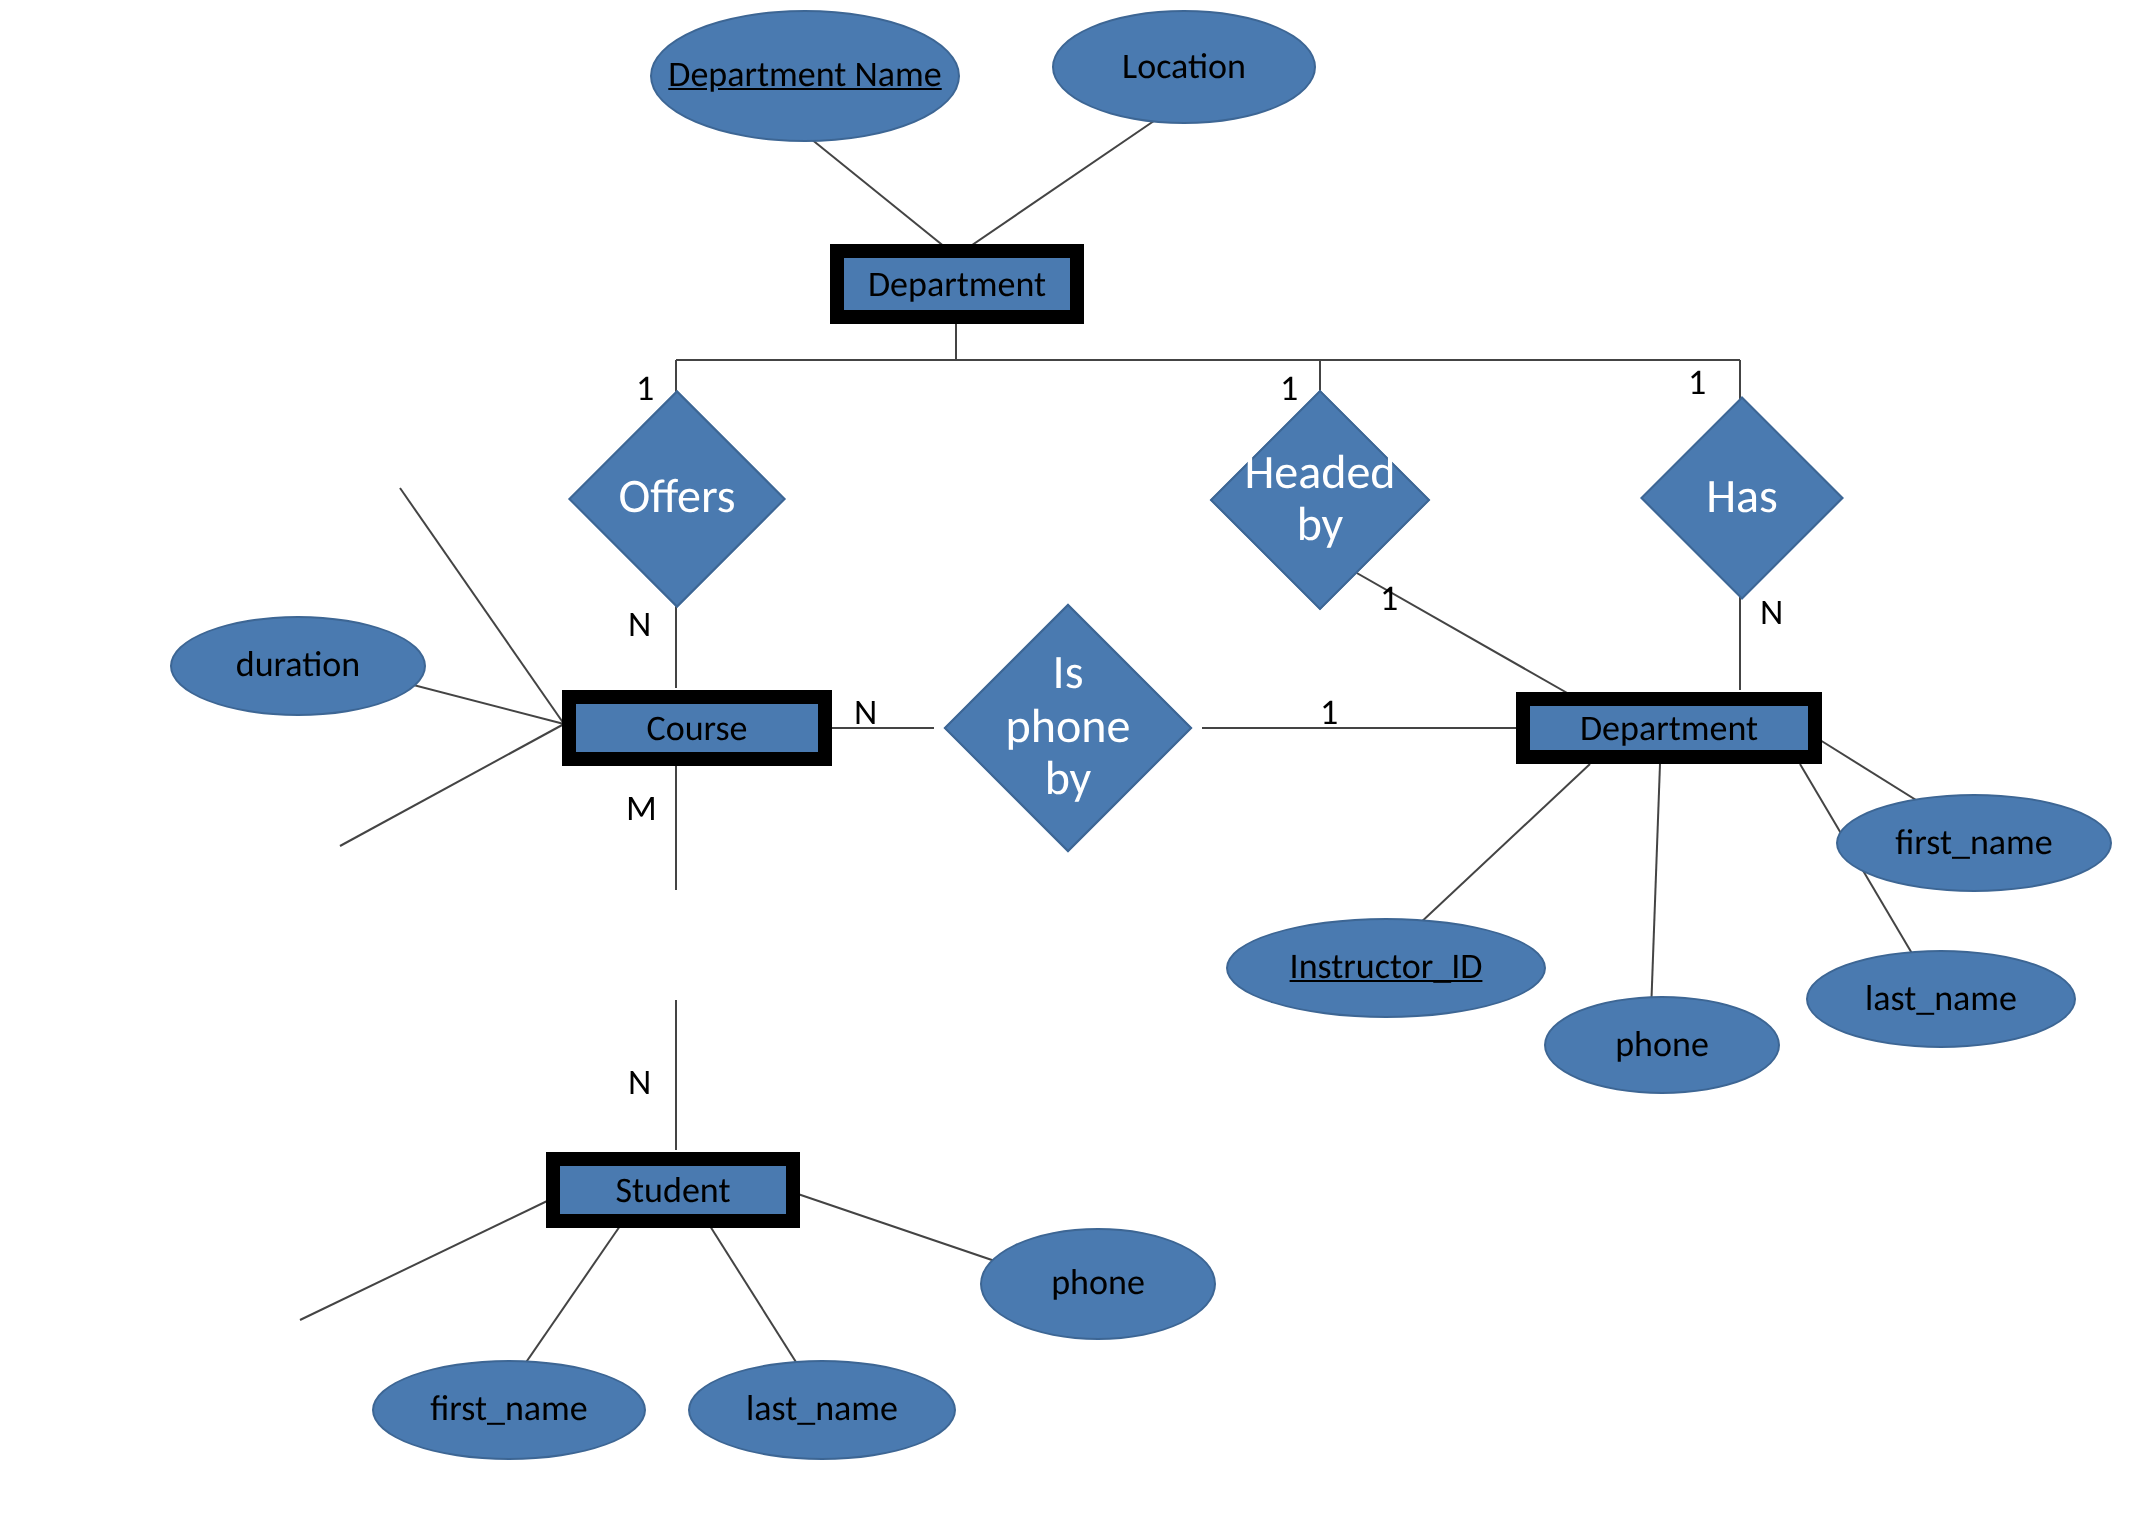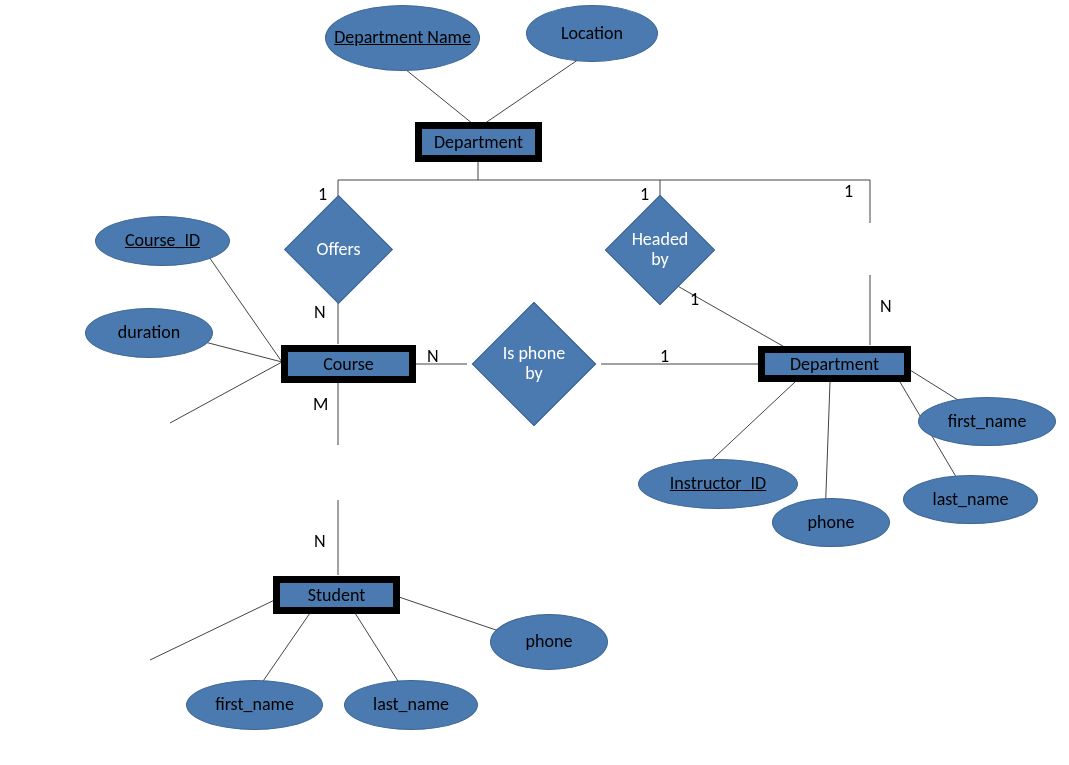--- a/index.html
+++ b/index.html
@@ -62,21 +62,21 @@
       border: 1px solid #3d6694;
       transform: rotate(45deg);
     }
     .diamond-label {
       position: absolute;
       inset: 0;
       display: flex;
       align-items: center;
       justify-content: center;
       color: #fff;
-      font-size: 18px;
+      font-size: 24px;
       text-align: center;
       line-height: 1.1;
       padding: 0 4px;
     }
     .cardinality {
       position: absolute;
       color: #000;
       font-size: 18px;
       z-index: 3;
     }
@@ -150,49 +150,52 @@
       </div>
 </div>
 
 <div class="diamond-wrap" style="left:621px; top:211px; width:78px; height:78px;">
   <div class="diamond"></div>
   <div class="diamond-label">
         <span>Headed by</span>
       </div>
 </div>
 
+<div class="diamond-wrap" style="left:835px; top:213px; width:72px; height:72px;">
+  <div class="diamond"></div>
+  <div class="diamond-label">
+        <span>Has</span>
+      </div>
+</div>
 
 <div class="shape entity" style="left:281px; top:345px; width:135px; height:38px;">
       <span>Course</span>
     </div>
 
 <div class="diamond-wrap" style="left:490px; top:320px; width:88px; height:88px;">
   <div class="diamond"></div>
   <div class="diamond-label">
         <span>Is phone by</span>
       </div>
 </div>
 
 <div class="shape entity" style="left:758px; top:346px; width:153px; height:36px;">
       <span>Department</span>
     </div>
 
-<div class="shape ellipse key" style="left:95px; top:216px; width:135px; height:50px;">
-      <span>Course_ID</span>
-    </div>
 <div class="shape ellipse" style="left:85px; top:308px; width:128px; height:50px;">
       <span>duration</span>
     </div>
 
 
 <div class="shape entity" style="left:273px; top:576px; width:127px; height:38px;">
       <span>Student</span>
     </div>
 
-<div class="shape ellipse key" style="left:638px; top:459px; width:160px; height:50px;">
+<div class="shape ellipse key" style="left:613px; top:459px; width:160px; height:50px;">
       <span>Instructor_ID</span>
     </div>
 <div class="shape ellipse" style="left:772px; top:498px; width:118px; height:49px;">
       <span>phone</span>
     </div>
 <div class="shape ellipse" style="left:903px; top:475px; width:135px; height:49px;">
       <span>last_name</span>
     </div>
 <div class="shape ellipse" style="left:918px; top:397px; width:138px; height:49px;">
       <span>first_name</span>

